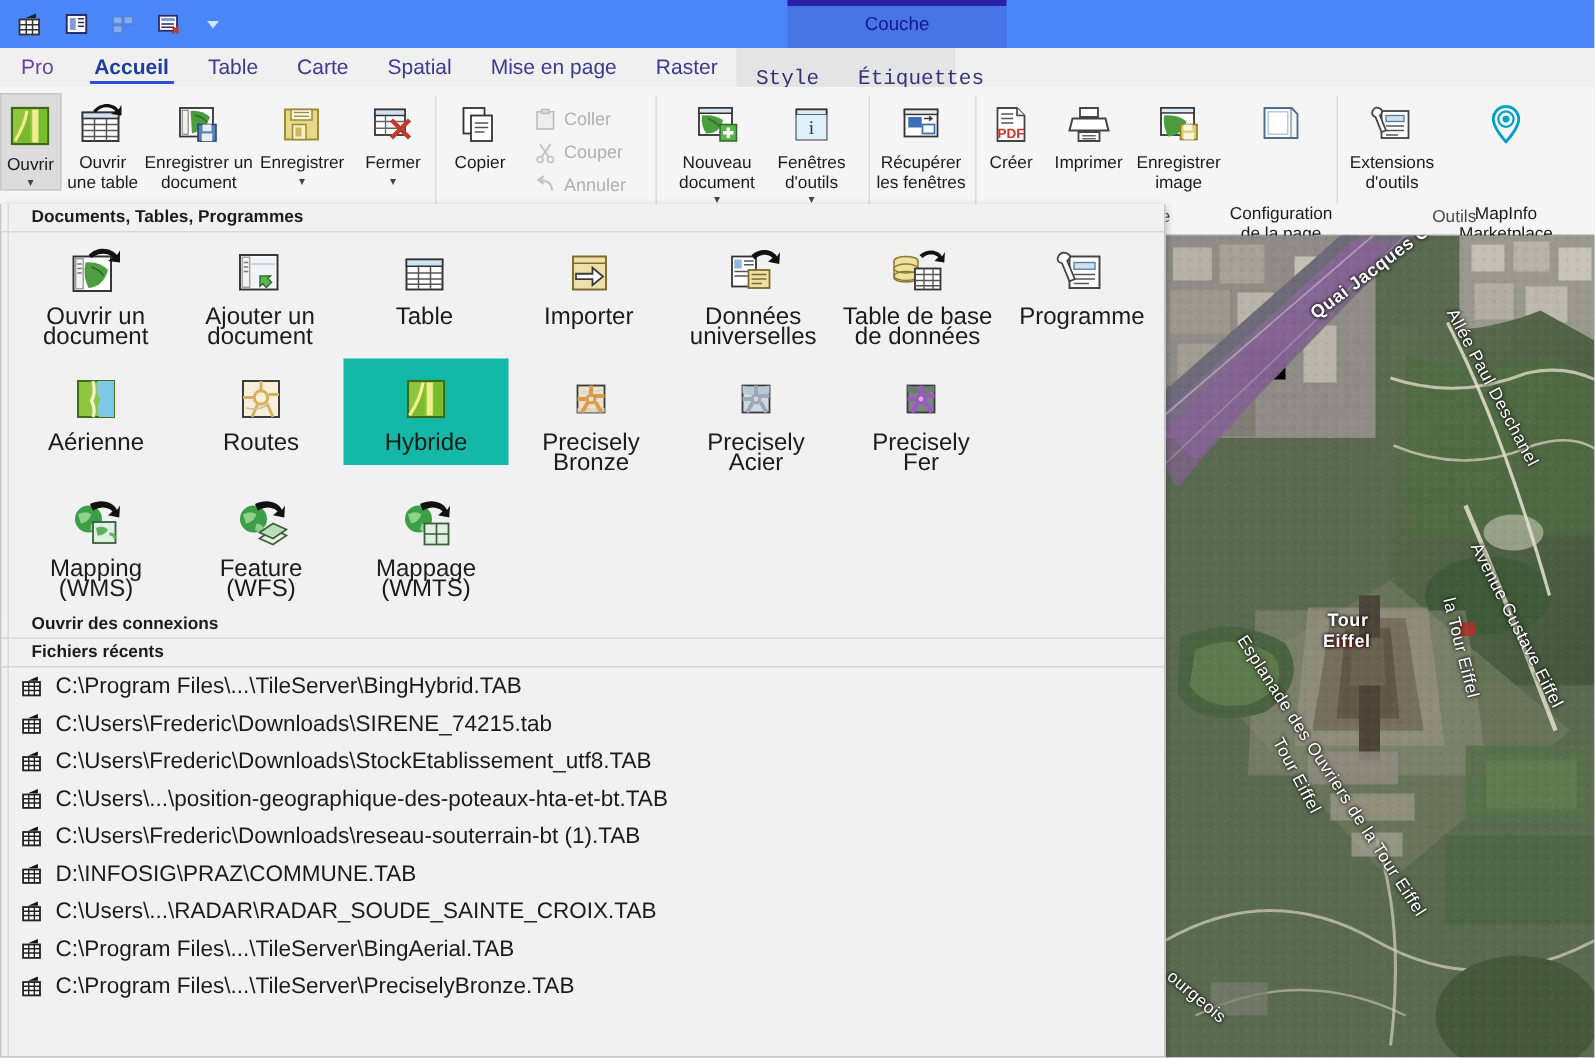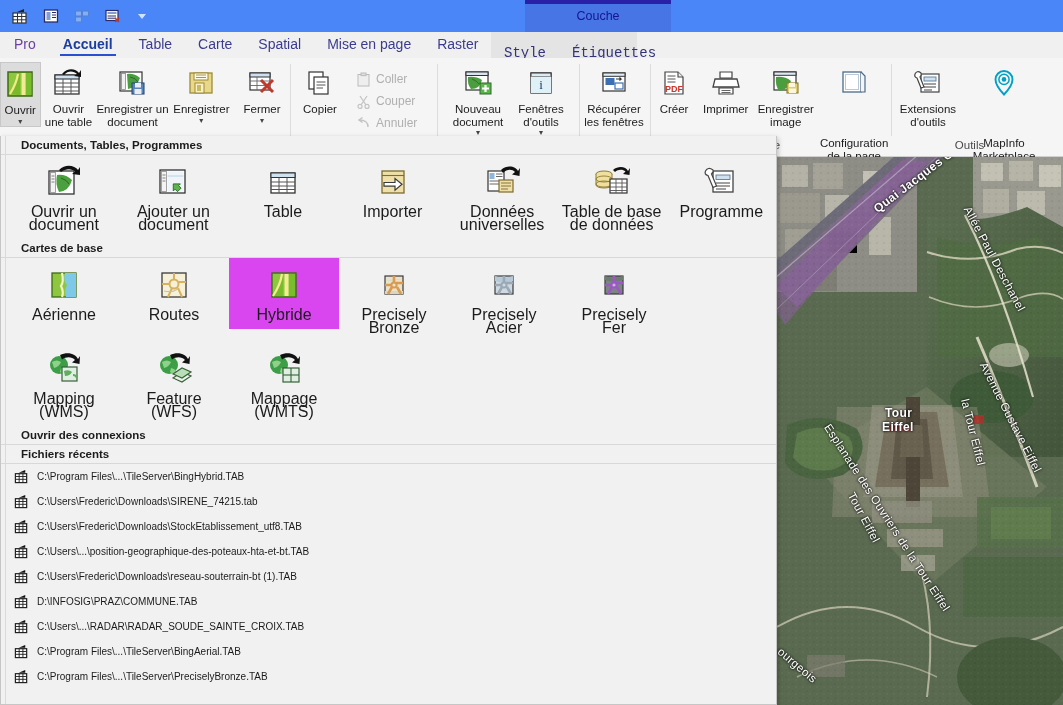--- a/index.html
+++ b/index.html
@@ -124,27 +124,27 @@
     font-size: 11.5px; font-weight: bold; color: #1b1b1b;
     background: #f1f1f1; border-bottom: 1px solid #d8d8d8;
   }
   .sec-row { display: flex; align-items: flex-start; padding-left: 8px; }
   .pbtn {
     width: 110px; display: flex; flex-direction: column; align-items: center;
     padding: 8px 2px 8px 2px; cursor: pointer; text-align: center;
   }
   .pbtn .pico { height: 38px; display: flex; align-items: center; justify-content: center; }
   .pbtn .plbl { font-size: 16px; line-height: 13px; color: #1b1b1b; margin-top: 4px; }
-  .pbtn.sel { background: #d946ef; }
+  .pbtn.sel { background: #14b8a6; }
 
   .frow {
     display: flex; align-items: center; height: 25px; padding-left: 8px; cursor: pointer;
   }
   .frow .ficon { width: 24px; display: flex; align-items: center; justify-content: center; }
-  .frow .ftext { font-size: 10px; color: #1b1b1b; margin-left: 4px; text-align: right; }
+  .frow .ftext { font-size: 15px; color: #1b1b1b; margin-left: 4px; text-align: right; }
 
   .vline { position: absolute; left: 4px; top: 0; bottom: 0; width: 1px; background: #dadada; }
 </style>
 </head>
 <body>
 
 <div id="app">
 
   <div class="titlebar">
     <div class="qat">
@@ -720,21 +720,20 @@
             <line x1="13" y1="17" x2="27" y2="17" stroke="#555" stroke-width="1.1"></line>
             <line x1="13" y1="20" x2="27" y2="20" stroke="#555" stroke-width="1.1"></line>
             <line x1="13" y1="23" x2="23" y2="23" stroke="#555" stroke-width="1.1"></line>
             <path d="M10 4 q-5 -3.5 -7.5 1 q-1.5 3.5 2.5 4.5 l5 12 l3.5 -1.5 l-5 -12 q2.5 -2.5 1.5 -4 z" fill="#fff" stroke="#444" stroke-width="1.2"></path>
           </svg>
         </div>
         <div class="plbl">Programme</div>
       </div>
     </div>
 
-    <div class="sec-head">Cartes de base</div>
     <div class="sec-row">
 
       <div class="pbtn">
         <div class="pico">
           <svg width="32" height="32" viewBox="0 0 32 32">
             <rect x="4" y="4" width="24" height="24" fill="#8ec63f" stroke="#3d6b13" stroke-width="1.3"></rect>
             <path d="M17 4 q-2 8 2 12 q-3 5 -1 12 l10 0 l0 -24 Z" fill="#7fc9e8"></path>
             <path d="M14 4 q2 9 -1 13 q3 6 1 11" stroke="#f5f2c4" stroke-width="2.2" fill="none"></path>
           </svg>
         </div>

